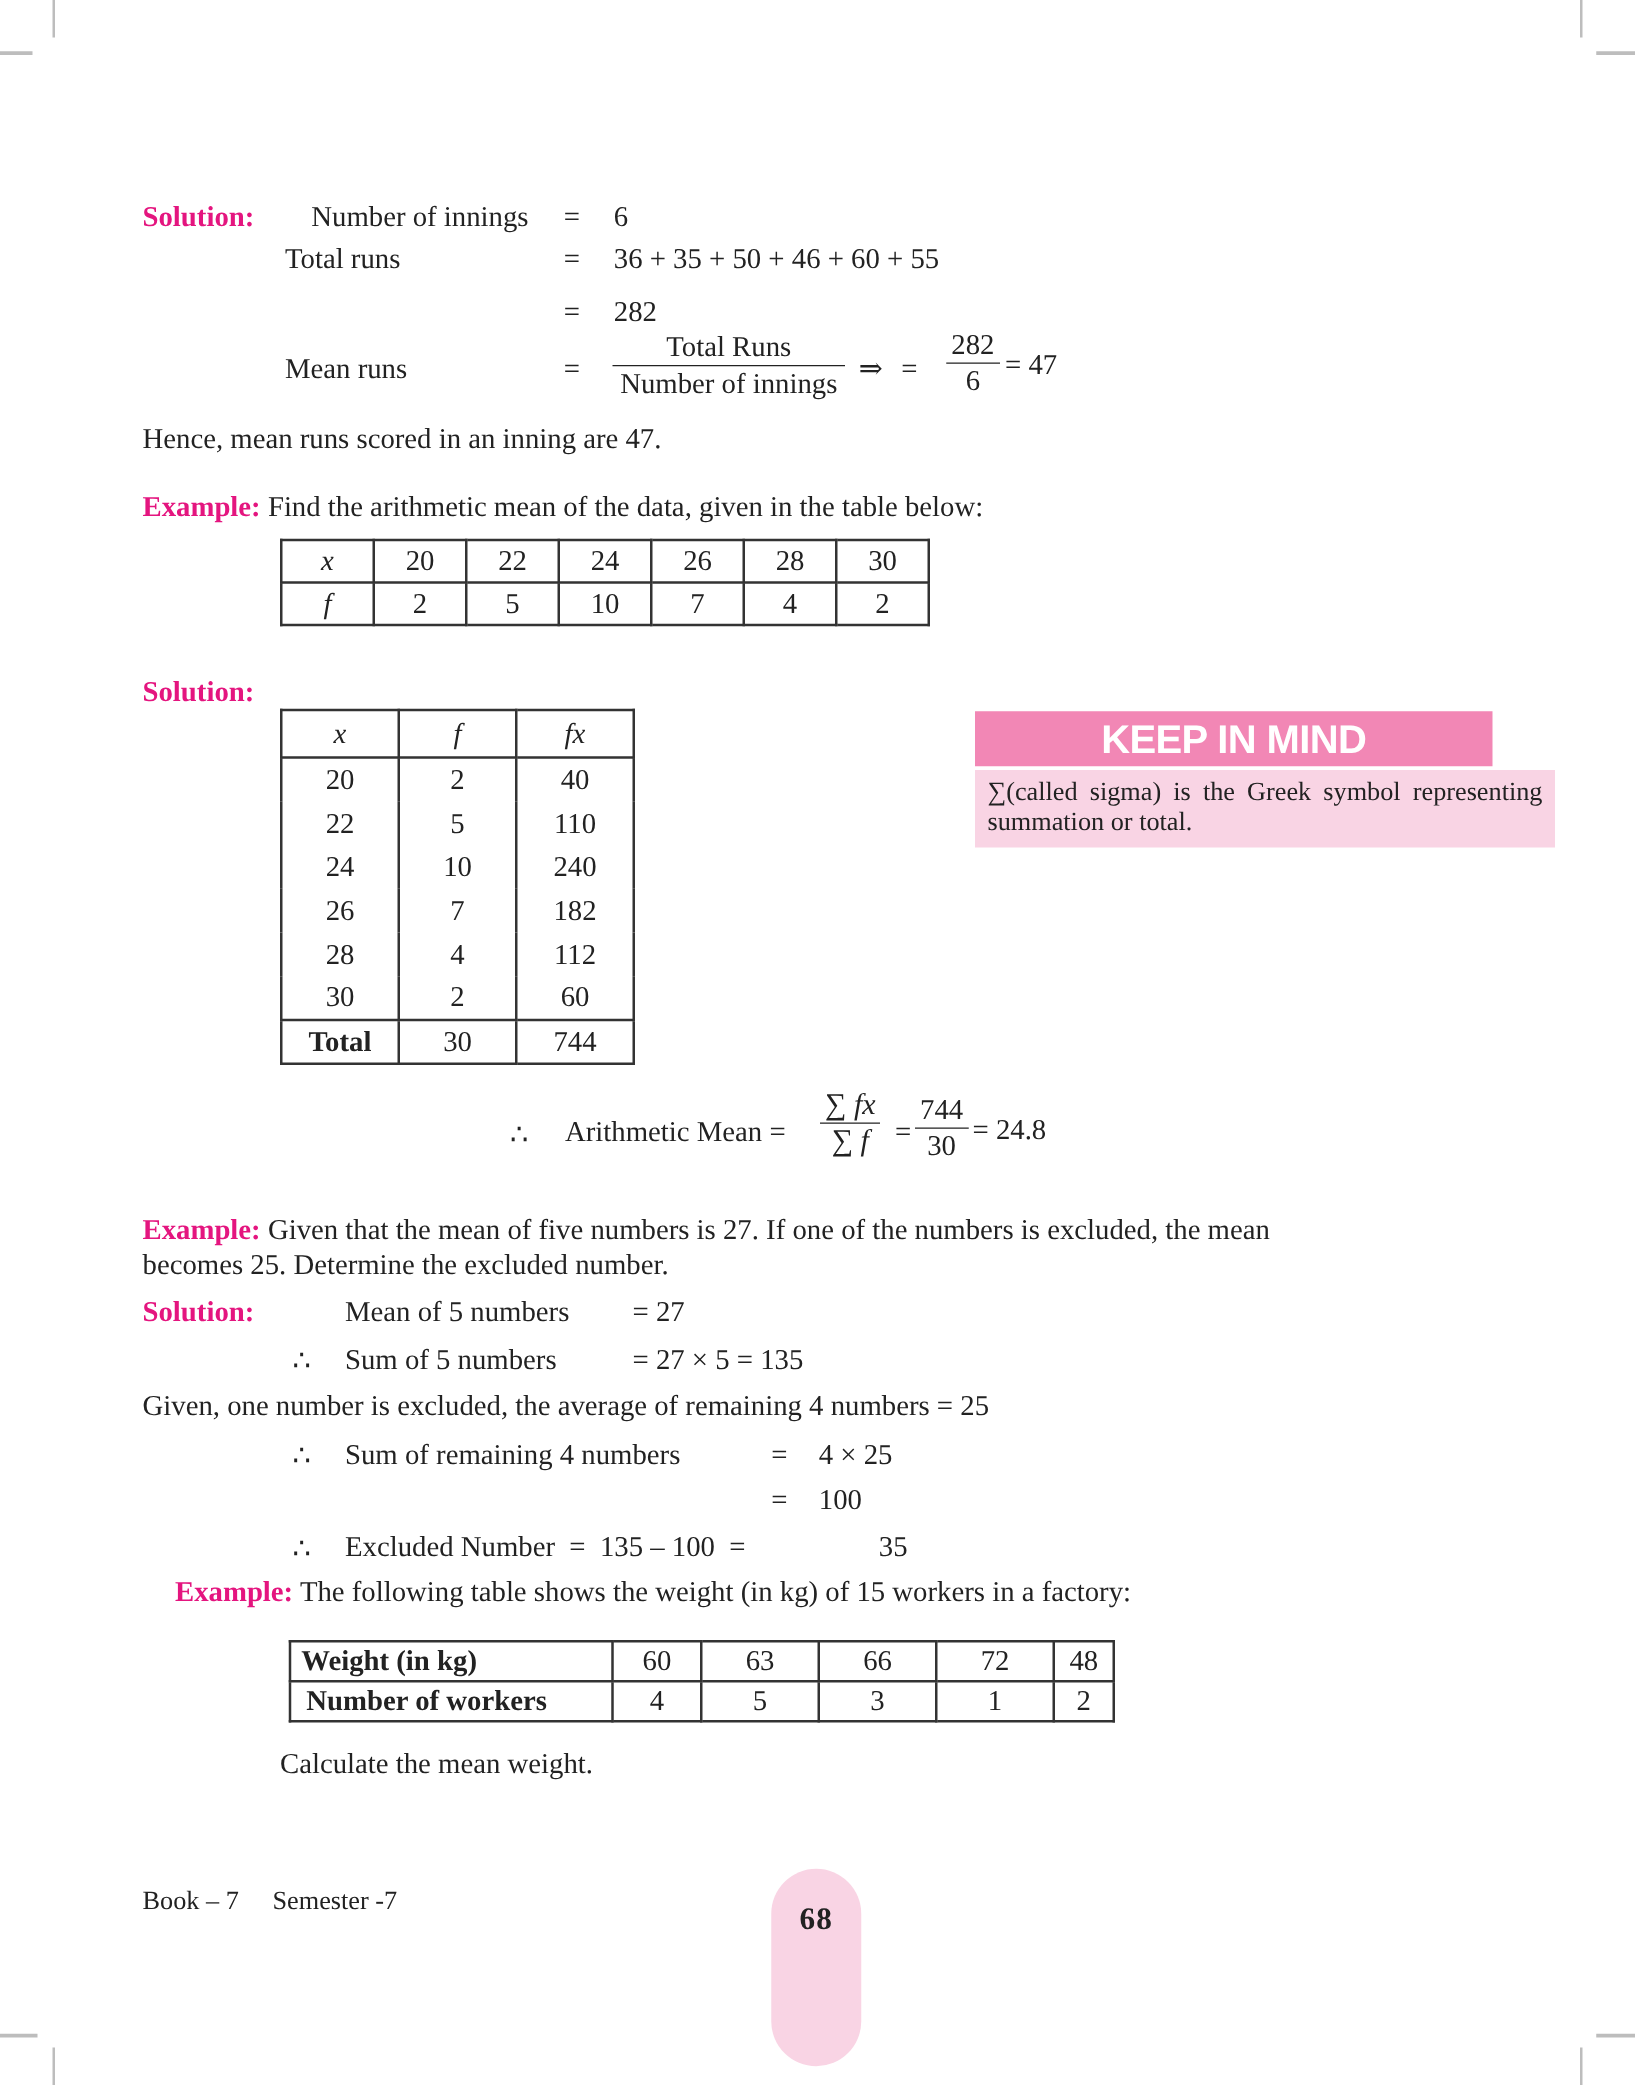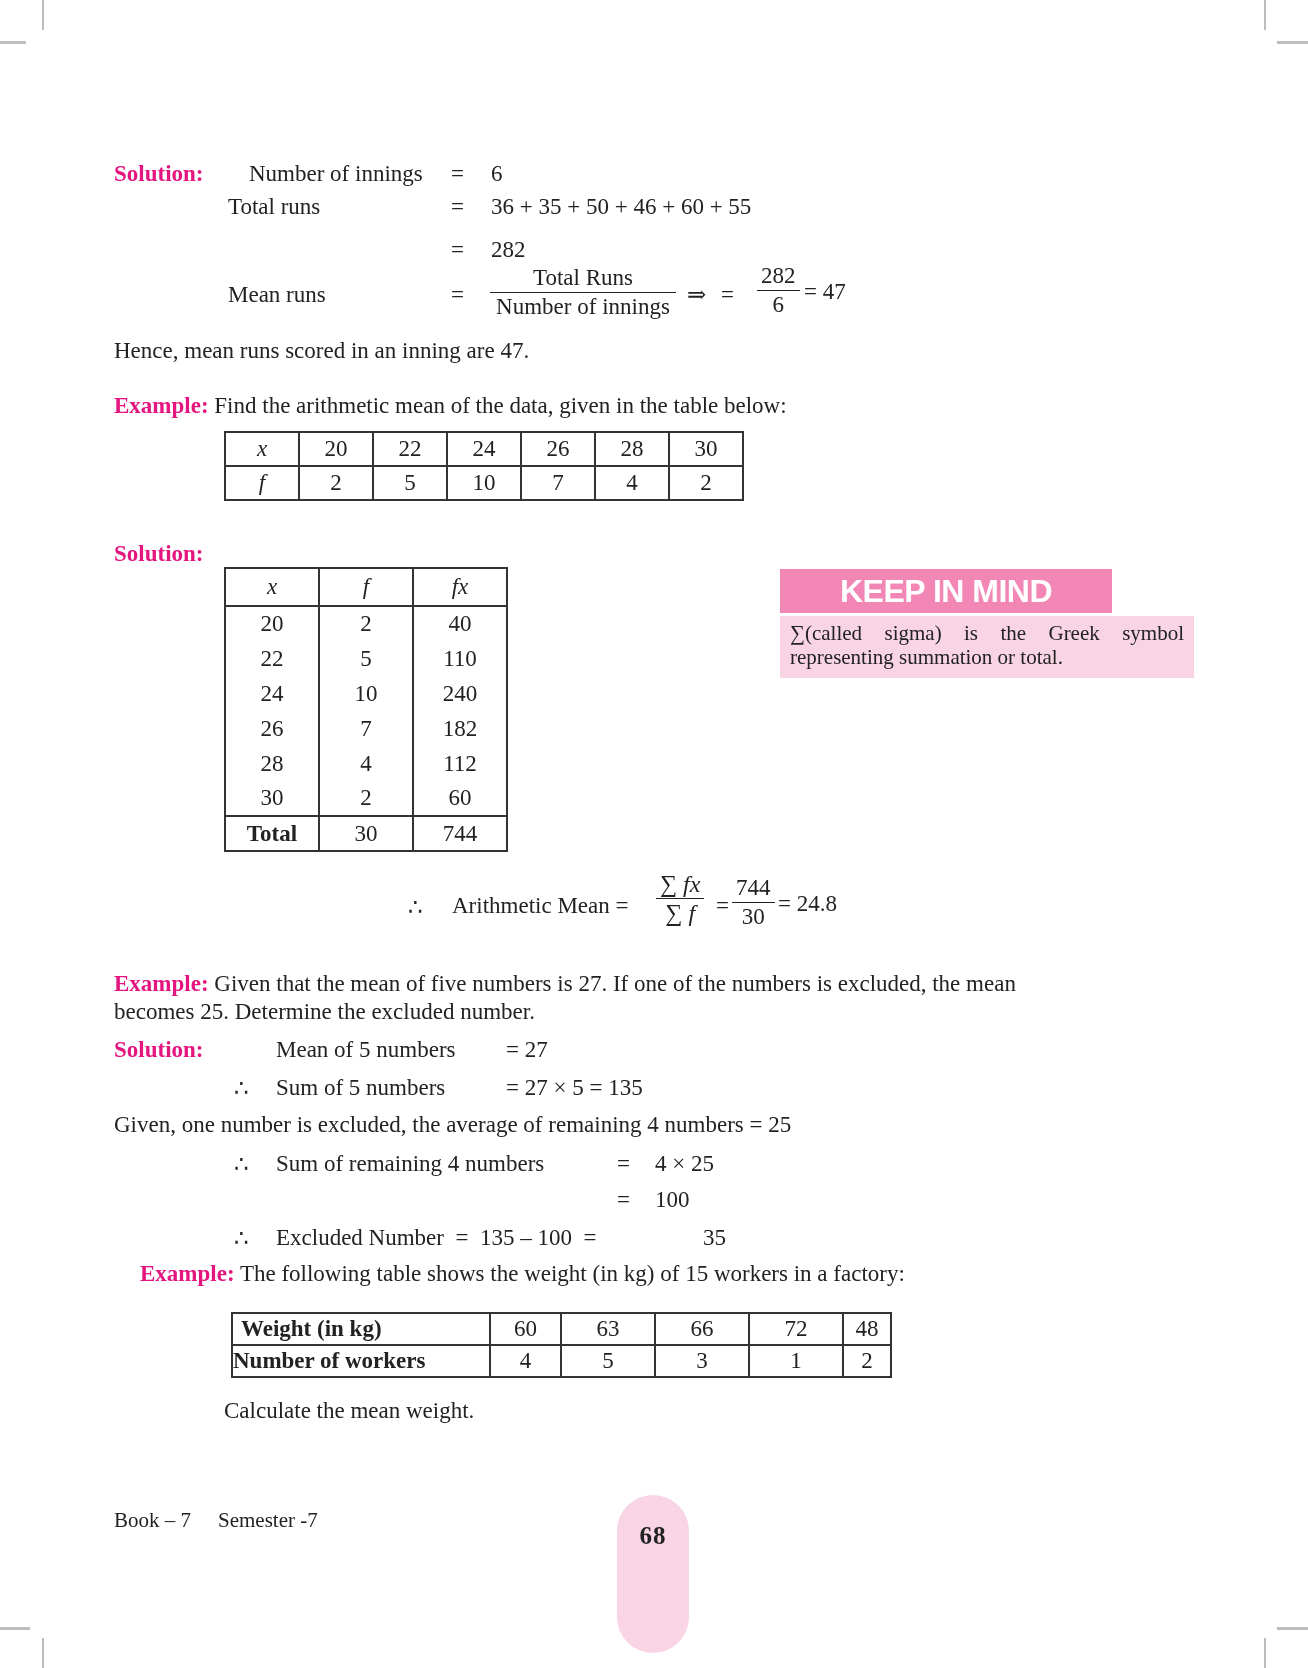--- a/index.html
+++ b/index.html
@@ -9,24 +9,24 @@
   .t { font-size:23px; line-height:28px; }
   .pink { color:#e4157f; font-weight:bold; }
   .crop-v { position:absolute; width:2px; background:#bdbdbd; }
   .crop-h { position:absolute; height:3px; background:#bdbdbd; }
   table.grid { border-collapse:collapse; position:absolute; font-size:23px; }
   table.grid td { border:2px solid #333; text-align:center; padding:0; }
   .it { font-style:italic; }
   .frac { display:inline-flex; flex-direction:column; align-items:center; vertical-align:middle; }
   .frac .num { border-bottom:1.5px solid #222; padding:0 4px; line-height:28px; }
   .frac .den { line-height:28px; padding:0 4px; }
-  .kim-head { position:absolute; left:780px; top:569px; width:332px; height:44px; background:#f287b5;
+  .kim-head { position:absolute; left:780px; top:569px; width:414px; height:44px; background:#f287b5;
               color:#fff; font-family:"Liberation Sans", "DejaVu Sans", sans-serif; font-weight:bold;
               font-size:32px; text-align:center; line-height:44px; letter-spacing:-0.5px; transform-origin:center; }
-  .kim-body { position:absolute; left:780px; top:616px; width:414px; height:62px; background:#f9d4e4;
+  .kim-body { position:absolute; left:780px; top:616px; width:464px; height:62px; background:#f9d4e4;
               font-size:21px; line-height:24px; box-sizing:border-box; padding:5px 10px; text-align:justify; }
   .pill { position:absolute; left:617px; top:1495px; width:72px; height:158px; border-radius:36px; background:#f9d4e4; }
 </style>
 </head>
 <body>
 
 <div class="crop-v" style="left:42px;top:0;height:30px;"></div>
 <div class="crop-h" style="left:0;top:41px;width:26px;"></div>
 <div class="crop-v" style="left:1264px;top:0;height:30px;"></div>
 <div class="crop-h" style="left:1277px;top:41px;width:31px;"></div>
@@ -196,21 +196,21 @@
   <tbody>
       <tr style="height:32px;">
     <td style="width:248px;text-align:left;padding-left:8px;font-weight:bold;">Weight (in kg)</td>
     <td style="width:69px;">60</td>
     <td style="width:92px;">63</td>
     <td style="width:92px;">66</td>
     <td style="width:92px;">72</td>
     <td style="width:46px;">48</td>
   </tr>
   <tr style="height:32px;">
-    <td style="text-align:left;padding-left:0;font-weight:bold;">Number of workers</td>
+    <td style="text-align:left;padding-left:12px;font-weight:bold;">Number of workers</td>
     <td>4</td>
     <td>5</td>
     <td>3</td>
     <td>1</td>
     <td>2</td>
   </tr>
 </tbody>
   </table>
 <div class="abs t" style="left:224px;top:1397px;">Calculate the mean weight.</div>
 

